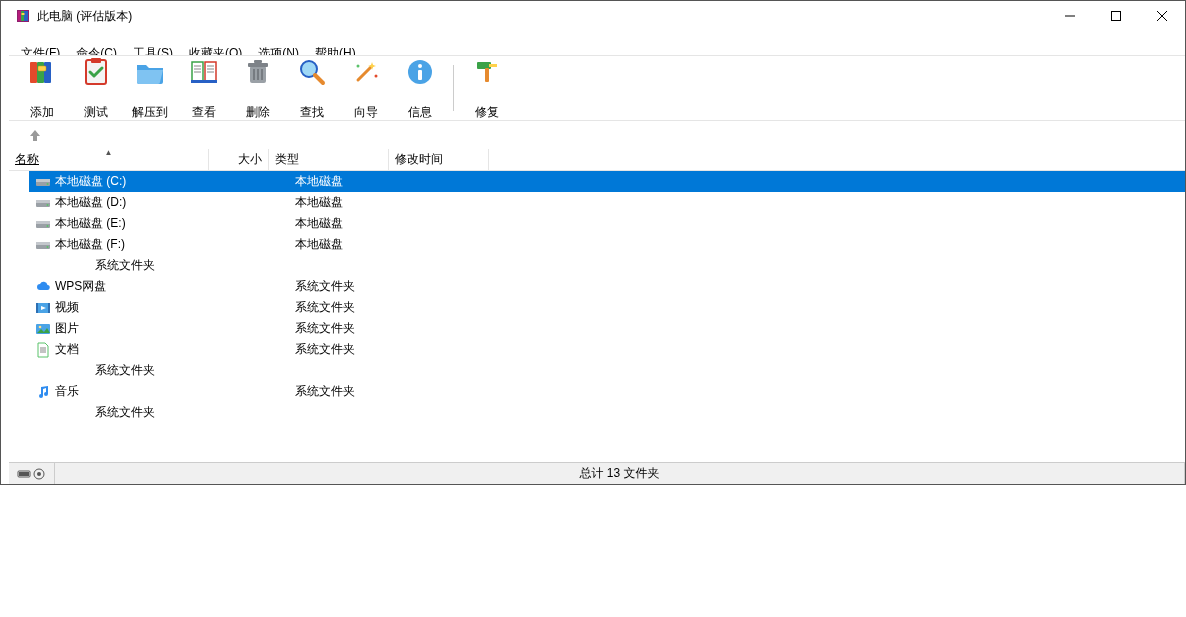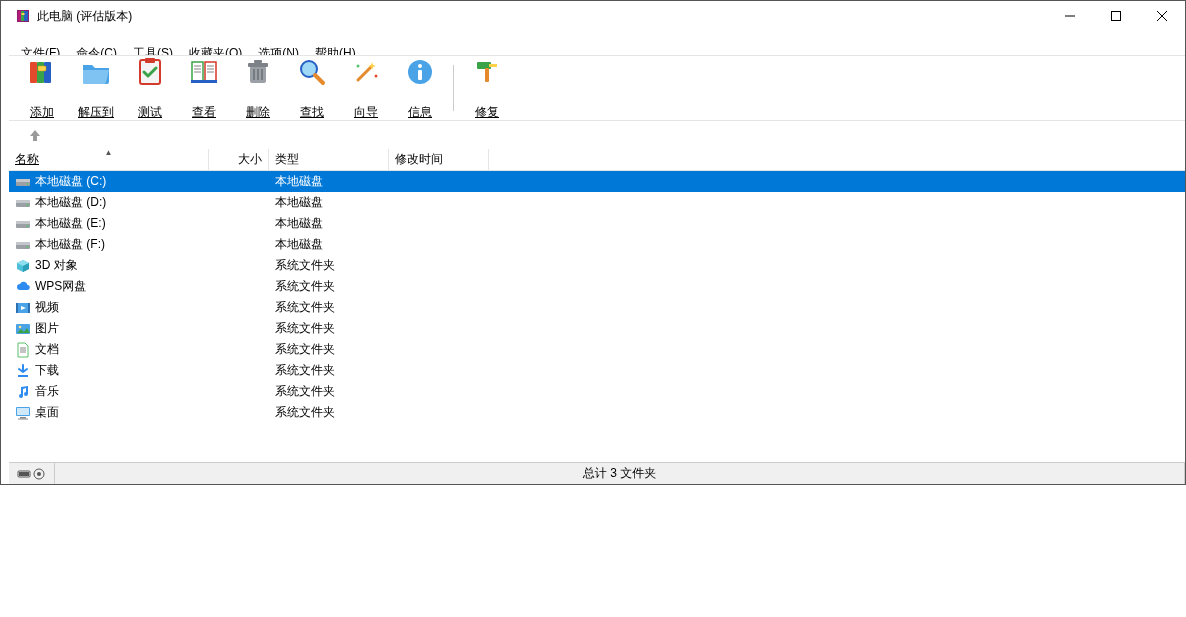--- a/index.html
+++ b/index.html
@@ -13,21 +13,21 @@
   .titlebar .title-text { flex: 0 0 auto; font-size: 12px; }
   .titlebar .spacer { flex: 1; }
   .win-btn { width: 46px; height: 30px; display: inline-flex; align-items: center; justify-content: center; cursor: pointer; }
 
   
   .menubar { height: 24px; display: flex; align-items: center; padding: 0 4px; background: #fff; }
   .menu-item { padding: 2px 8px; cursor: default; margin-top: 20px; }
 
   
   .toolbar { height: 66px; border-top: 1px solid #e5e5e5; border-bottom: 1px solid #e5e5e5; display: flex; align-items: center; padding: 2px 6px; background: #fff; }
-  .tool-btn { width: 54px; height: 60px; display: flex; flex-direction: column; align-items: center; justify-content: center; gap: 16px; cursor: pointer; text-decoration: underline; }
+  .tool-btn { width: 54px; height: 60px; display: flex; flex-direction: column; align-items: center; justify-content: center; gap: 16px; cursor: pointer; }
   .tool-icon { width: 32px; height: 32px; display: flex; align-items: center; justify-content: center; }
   .tool-label { font-size: 12px; }
   .tool-sep { width: 1px; height: 46px; background: #ccc; margin: 0 6px; }
 
   
   .addr-row { height: 28px; display: flex; align-items: center; padding: 2px 6px; gap: 6px; }
   .up-btn { width: 40px; height: 24px; border: none; background: transparent; display: flex; align-items: center; justify-content: center; color: #888; cursor: pointer; }
   .addr-box { flex: 1; border: 1px solid #7a7a7a; height: 22px; display: flex; align-items: center; padding: 0 4px; position: relative; }
   .addr-box .pc-icon { width: 16px; height: 16px; margin-right: 4px; display: inline-flex; align-items: center; justify-content: center; }
   .addr-text { flex: 1; font-size: 12px; }
@@ -37,21 +37,21 @@
   .list-header { height: 22px; display: flex; border-bottom: 1px solid #e5e5e5; background: #fff; }
   .hdr-col { display: flex; align-items: center; padding: 0 6px; border-right: 1px solid #e5e5e5; cursor: pointer; position: relative; }
   .col-name { width: 200px; text-decoration: underline; }
   .col-size { width: 60px; justify-content: flex-end; }
   .col-type { width: 120px; }
   .col-date { width: 100px; }
   .sort-arr { position: absolute; top: -1px; left: 50%; transform: translateX(-50%); font-size: 8px; color: #555; }
 
   
   .list-body { flex: 1; overflow: auto; }
-  .row { height: 21px; display: flex; align-items: center; cursor: default; white-space: nowrap; }
+  .row { height: 21px; display: flex; align-items: center; cursor: default; white-space: nowrap; margin-left: 20px; }
   .row.selected { background: #0078d7; color: #fff; }
   .cell { padding: 0 6px; }
   .cell.name { width: 200px; display: flex; align-items: center; gap: 4px; }
   .cell.size { width: 60px; text-align: right; }
   .cell.type { width: 120px; }
   .cell.date { width: 100px; }
   .file-icon { width: 16px; height: 16px; display: inline-flex; align-items: center; justify-content: center; flex-shrink: 0; }
 
   
   .statusbar { height: 22px; border-top: 1px solid #ccc; display: flex; align-items: stretch; font-size: 12px; background: #f0f0f0; }
@@ -111,35 +111,35 @@
           <rect x="11" y="6" width="7" height="21" rx="1" fill="#3aa247"></rect>
           <rect x="18" y="6" width="7" height="21" rx="1" fill="#2760c5"></rect>
           <rect x="12" y="10" width="8" height="5" rx="1" fill="#ffd24a" stroke="#c49510" stroke-width="0.5"></rect>
         </svg>
       </span>
       <span class="tool-label">添加</span>
     </div>
     <div class="tool-btn">
       <span class="tool-icon">
         <svg width="32" height="32" viewBox="0 0 32 32">
-          <path d="M3 9 h9 l3 3 h14 v14 a2 2 0 0 1 -2 2 H5 a2 2 0 0 1 -2 -2 Z" fill="#4aa3e6"></path>
-          <path d="M3 14 h26 l-3 12 a2 2 0 0 1 -2 2 H5 a2 2 0 0 1 -2 -2 Z" fill="#7fc3f2"></path>
-        </svg>
-      </span>
-      <span class="tool-label">解压到</span>
-    </div>
-    <div class="tool-btn">
-      <span class="tool-icon">
-        <svg width="32" height="32" viewBox="0 0 32 32">
           <rect x="6" y="4" width="20" height="24" rx="2" fill="#f4f4f4" stroke="#d43a2b" stroke-width="2"></rect>
           <rect x="11" y="2" width="10" height="5" rx="1" fill="#d43a2b"></rect>
           <path d="M10 16 l4 4 l8 -8" fill="none" stroke="#3aa247" stroke-width="3" stroke-linecap="round" stroke-linejoin="round"></path>
         </svg>
       </span>
       <span class="tool-label">测试</span>
+    </div>
+    <div class="tool-btn">
+      <span class="tool-icon">
+        <svg width="32" height="32" viewBox="0 0 32 32">
+          <path d="M3 9 h9 l3 3 h14 v14 a2 2 0 0 1 -2 2 H5 a2 2 0 0 1 -2 -2 Z" fill="#4aa3e6"></path>
+          <path d="M3 14 h26 l-3 12 a2 2 0 0 1 -2 2 H5 a2 2 0 0 1 -2 -2 Z" fill="#7fc3f2"></path>
+        </svg>
+      </span>
+      <span class="tool-label">解压到</span>
     </div>
     <div class="tool-btn">
       <span class="tool-icon">
         <svg width="32" height="32" viewBox="0 0 32 32">
           <path d="M4 6 h11 v20 H4 Z" fill="#fff" stroke="#3aa247" stroke-width="1.5"></path>
           <path d="M17 6 h11 v20 H17 Z" fill="#fff" stroke="#d43a2b" stroke-width="1.5"></path>
           <rect x="3" y="24" width="26" height="3" fill="#2760c5"></rect>
           <line x1="6" y1="10" x2="13" y2="10" stroke="#888" stroke-width="1"></line>
             <line x1="6" y1="13" x2="13" y2="13" stroke="#888" stroke-width="1"></line>
             <line x1="6" y1="16" x2="13" y2="16" stroke="#888" stroke-width="1"></line>
@@ -285,30 +285,20 @@
               <circle cx="12.5" cy="10" r="1" fill="#5ac26a"></circle>
             </svg>
           </span>
           <span>本地磁盘 (F:)</span>
         </div>
         <div class="cell size"></div>
         <div class="cell type">本地磁盘</div>
         <div class="cell date"></div>
       </div>
       <div class="row">
-        <div class="cell name">
-          <span class="file-icon">
-            <svg width="16" height="16" viewBox="0 0 16 16">
-              <path d="M8 2 L14 5 L14 11 L8 14 L2 11 L2 5 Z" fill="#4ec0d9"></path>
-              <path d="M8 2 L14 5 L8 8 L2 5 Z" fill="#8fe0ef"></path>
-              <path d="M8 8 L14 5 L14 11 L8 14 Z" fill="#2ba0b8"></path>
-            </svg>
-          </span>
-          <span>3D 对象</span>
-        </div>
         <div class="cell size"></div>
         <div class="cell type">系统文件夹</div>
         <div class="cell date"></div>
       </div>
       <div class="row">
         <div class="cell name">
           <span class="file-icon">
             <svg width="16" height="16" viewBox="0 0 16 16">
               <path d="M5 11a3 3 0 010-6 4 4 0 017.5 1A2.5 2.5 0 0112 11H5z" fill="#2e8cf0"></path>
             </svg>
@@ -360,69 +350,49 @@
               <line x1="5" y1="10" x2="11" y2="10" stroke="#888"></line>
             </svg>
           </span>
           <span>文档</span>
         </div>
         <div class="cell size"></div>
         <div class="cell type">系统文件夹</div>
         <div class="cell date"></div>
       </div>
       <div class="row">
-        <div class="cell name">
-          <span class="file-icon">
-            <svg width="16" height="16" viewBox="0 0 16 16">
-              <path d="M8 2 V9 M8 9 L4 6 M8 9 L12 6" stroke="#2e8cf0" stroke-width="2" fill="none" stroke-linecap="round"></path>
-              <rect x="3" y="12" width="10" height="2" fill="#2e8cf0"></rect>
-            </svg>
-          </span>
-          <span>下载</span>
-        </div>
         <div class="cell size"></div>
         <div class="cell type">系统文件夹</div>
         <div class="cell date"></div>
       </div>
       <div class="row">
         <div class="cell name">
           <span class="file-icon">
             <svg width="16" height="16" viewBox="0 0 16 16">
               <path d="M6 3 L13 2 V10 a2 2 0 11-2-2 V4 L8 5 V12 a2 2 0 11-2-2 Z" fill="#2e8cf0"></path>
             </svg>
           </span>
           <span>音乐</span>
         </div>
         <div class="cell size"></div>
         <div class="cell type">系统文件夹</div>
         <div class="cell date"></div>
       </div>
       <div class="row">
-        <div class="cell name">
-          <span class="file-icon">
-            <svg width="16" height="16" viewBox="0 0 16 16">
-              <rect x="1" y="2" width="14" height="9" rx="1" fill="#4aa3e6"></rect>
-              <rect x="2" y="3" width="12" height="7" fill="#cfe8fa"></rect>
-              <rect x="5" y="12" width="6" height="1.5" fill="#888"></rect>
-              <rect x="3" y="13.5" width="10" height="1" fill="#888"></rect>
-            </svg>
-          </span>
-          <span>桌面</span>
-        </div>
         <div class="cell size"></div>
         <div class="cell type">系统文件夹</div>
         <div class="cell date"></div>
       </div>
     </div>
 
   <div class="statusbar">
     <div class="status-seg status-left">
       <svg width="30" height="12" viewBox="0 0 30 12">
         <rect x="1" y="3" width="12" height="6" rx="1" fill="none" stroke="#555" stroke-width="1"></rect>
         <rect x="2" y="4" width="10" height="4" fill="#555"></rect>
         <circle cx="22" cy="6" r="5" fill="none" stroke="#555" stroke-width="1"></circle>
         <circle cx="22" cy="6" r="2" fill="#555"></circle>
       </svg>
     </div>
-    <div class="status-seg status-mid">总计 3 文件夹</div>
+    <div class="status-seg status-mid">总计 13 文件夹</div>
   </div>
 
 </div>
 
 </body></html>

